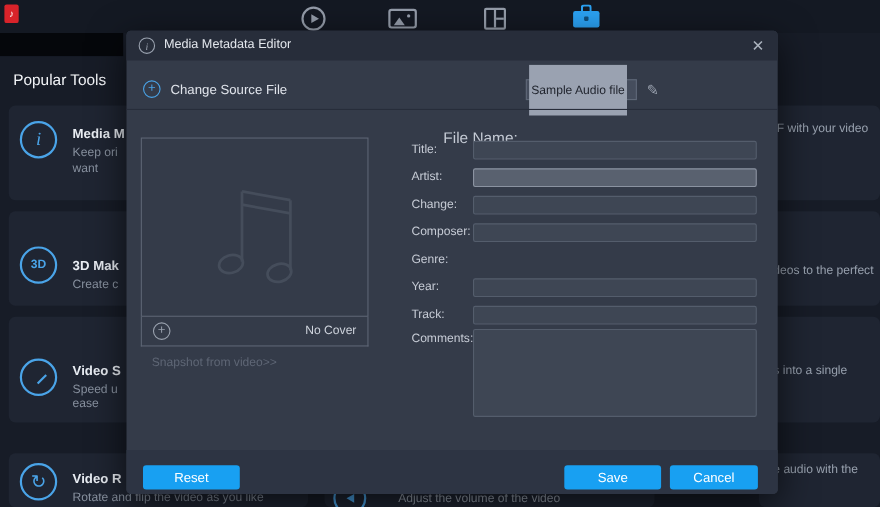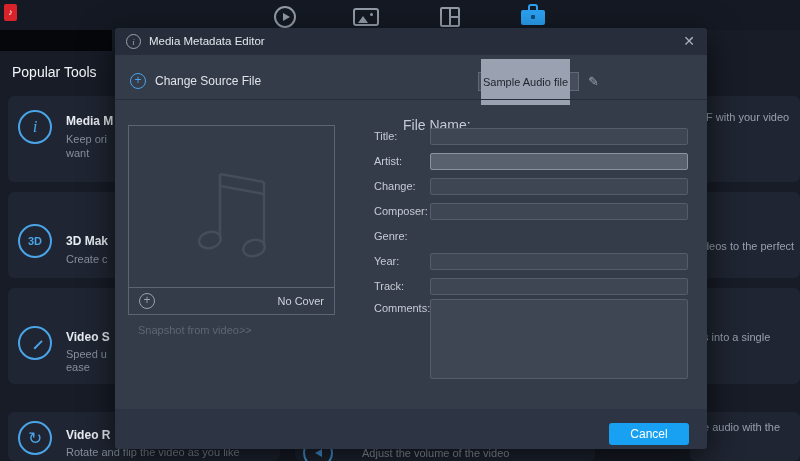--- a/index.html
+++ b/index.html
@@ -237,14 +237,16 @@
   <div class="abs f-label" style="top:227px;">Year:</div>
   <div class="abs f-input" style="top:225px;"></div>
 
   <div class="abs f-label" style="top:252px;">Track:</div>
   <div class="abs f-input" style="top:250px;"></div>
 
   <div class="abs f-label" style="top:274px;">Comments:</div>
   <div class="abs f-textarea"></div>
 
   <div class="abs dlg-footer"></div>
+  <button class="abs btn btn-reset">Reset</button>
+  <button class="abs btn btn-save">Save</button>
   <button class="abs btn btn-cancel">Cancel</button>
 </div>
 
 </body></html>

